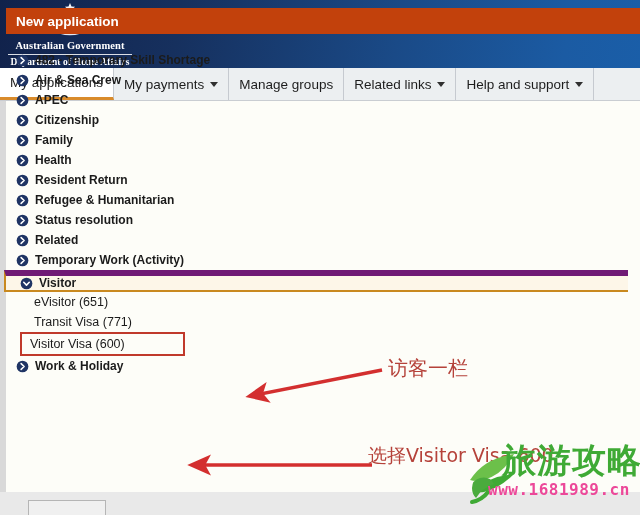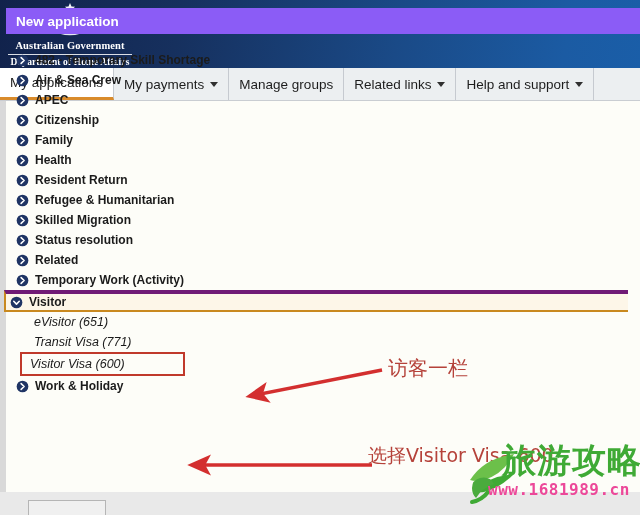--- a/index.html
+++ b/index.html
@@ -105,21 +105,21 @@
     left: 6px; top: 0;
     width: 634px;
     height: 414px;
     background: #fdfdf8;
   }
   #section-banner {
     position: absolute;
     left: 6px; top: 8px;
     width: 634px;
     height: 26px;
-    background: #8b5cf6;
+    background: #c2410c;
     color: #ffffff;
     font-size: 13.5px;
     font-weight: bold;
     display: flex;
     align-items: center;
     padding-left: 10px;
     box-sizing: border-box;
   }
 
   
@@ -141,38 +141,37 @@
     font-weight: bold;
     color: #1b1b1b;
     margin-left: 6px;
     white-space: nowrap;
   }
   .circ-icon { display: block; flex: none; }
 
   
   #row-visitor {
     background: #fdf6e8;
-    border-top: 4px solid #701a75;
+    border-top: 6px solid #701a75;
     border-bottom: 2px solid #c9891f;
     border-left: 2px solid #c9891f;
     height: 22px;
     margin-left: -2px;
-    padding-left: 4px;
+    padding-left: 14px;
     width: 624px;
     box-sizing: border-box;
   }
 
   .sub-row {
     display: flex;
     align-items: center;
     height: 20px;
     padding-left: 28px;
     box-sizing: border-box;
     cursor: pointer;
-    font-style: italic;
   }
   .sub-label {
     font-size: 12.5px;
     color: #1b1b1b;
     font-weight: normal;
     white-space: nowrap;
   }
   #row-visitor-visa-600 {
     border: 2px solid #c0392b;
     width: 165px;
@@ -371,27 +370,20 @@
   </div>
 
   <div class="cat-row">
     <svg class="circ-icon" width="13" height="13" viewBox="0 0 16 16">
       <circle cx="8" cy="8" r="7.2" fill="#1f3464"></circle>
       <path d="M6.3 4.4 L10 8 L6.3 11.6" stroke="#ffffff" stroke-width="1.9" fill="none" stroke-linecap="round" stroke-linejoin="round"></path>
     </svg>
     <span class="cat-label">Refugee &amp; Humanitarian</span>
   </div>
 
-  <div class="cat-row">
-    <svg class="circ-icon" width="13" height="13" viewBox="0 0 16 16">
-      <circle cx="8" cy="8" r="7.2" fill="#1f3464"></circle>
-      <path d="M6.3 4.4 L10 8 L6.3 11.6" stroke="#ffffff" stroke-width="1.9" fill="none" stroke-linecap="round" stroke-linejoin="round"></path>
-    </svg>
-    <span class="cat-label">Skilled Migration</span>
-  </div>
 
   <div class="cat-row">
     <svg class="circ-icon" width="13" height="13" viewBox="0 0 16 16">
       <circle cx="8" cy="8" r="7.2" fill="#1f3464"></circle>
       <path d="M6.3 4.4 L10 8 L6.3 11.6" stroke="#ffffff" stroke-width="1.9" fill="none" stroke-linecap="round" stroke-linejoin="round"></path>
     </svg>
     <span class="cat-label">Status resolution</span>
   </div>
 
   <div class="cat-row">

